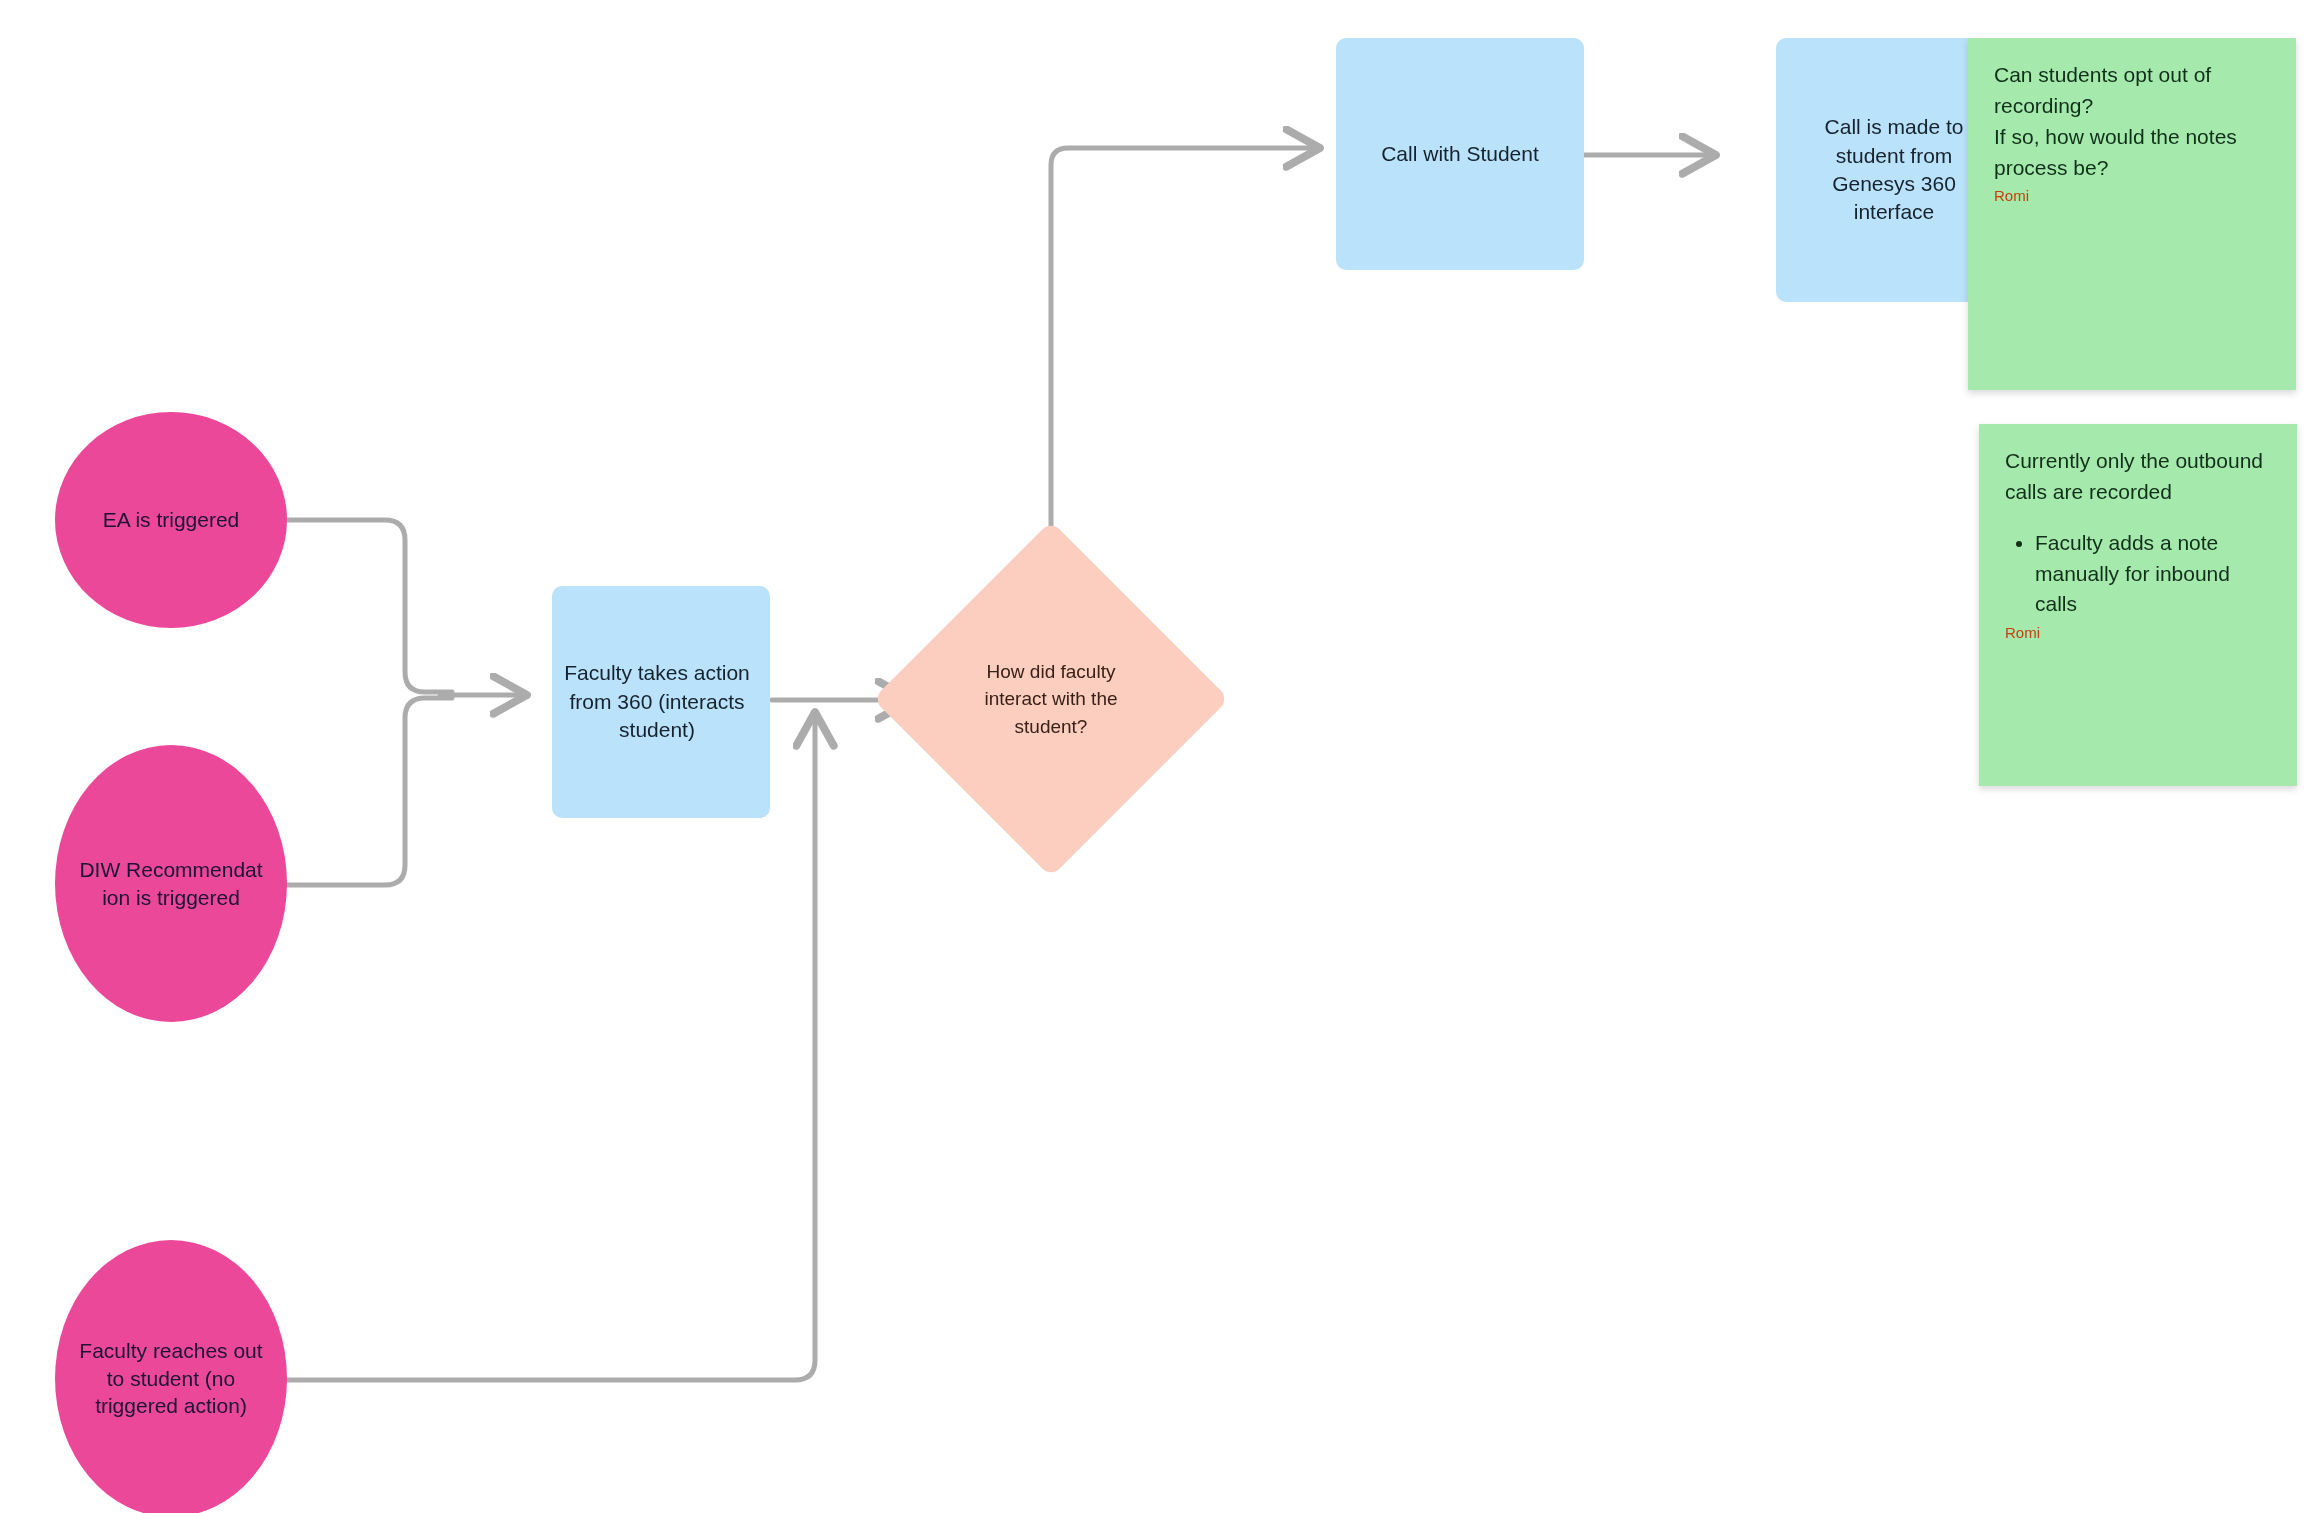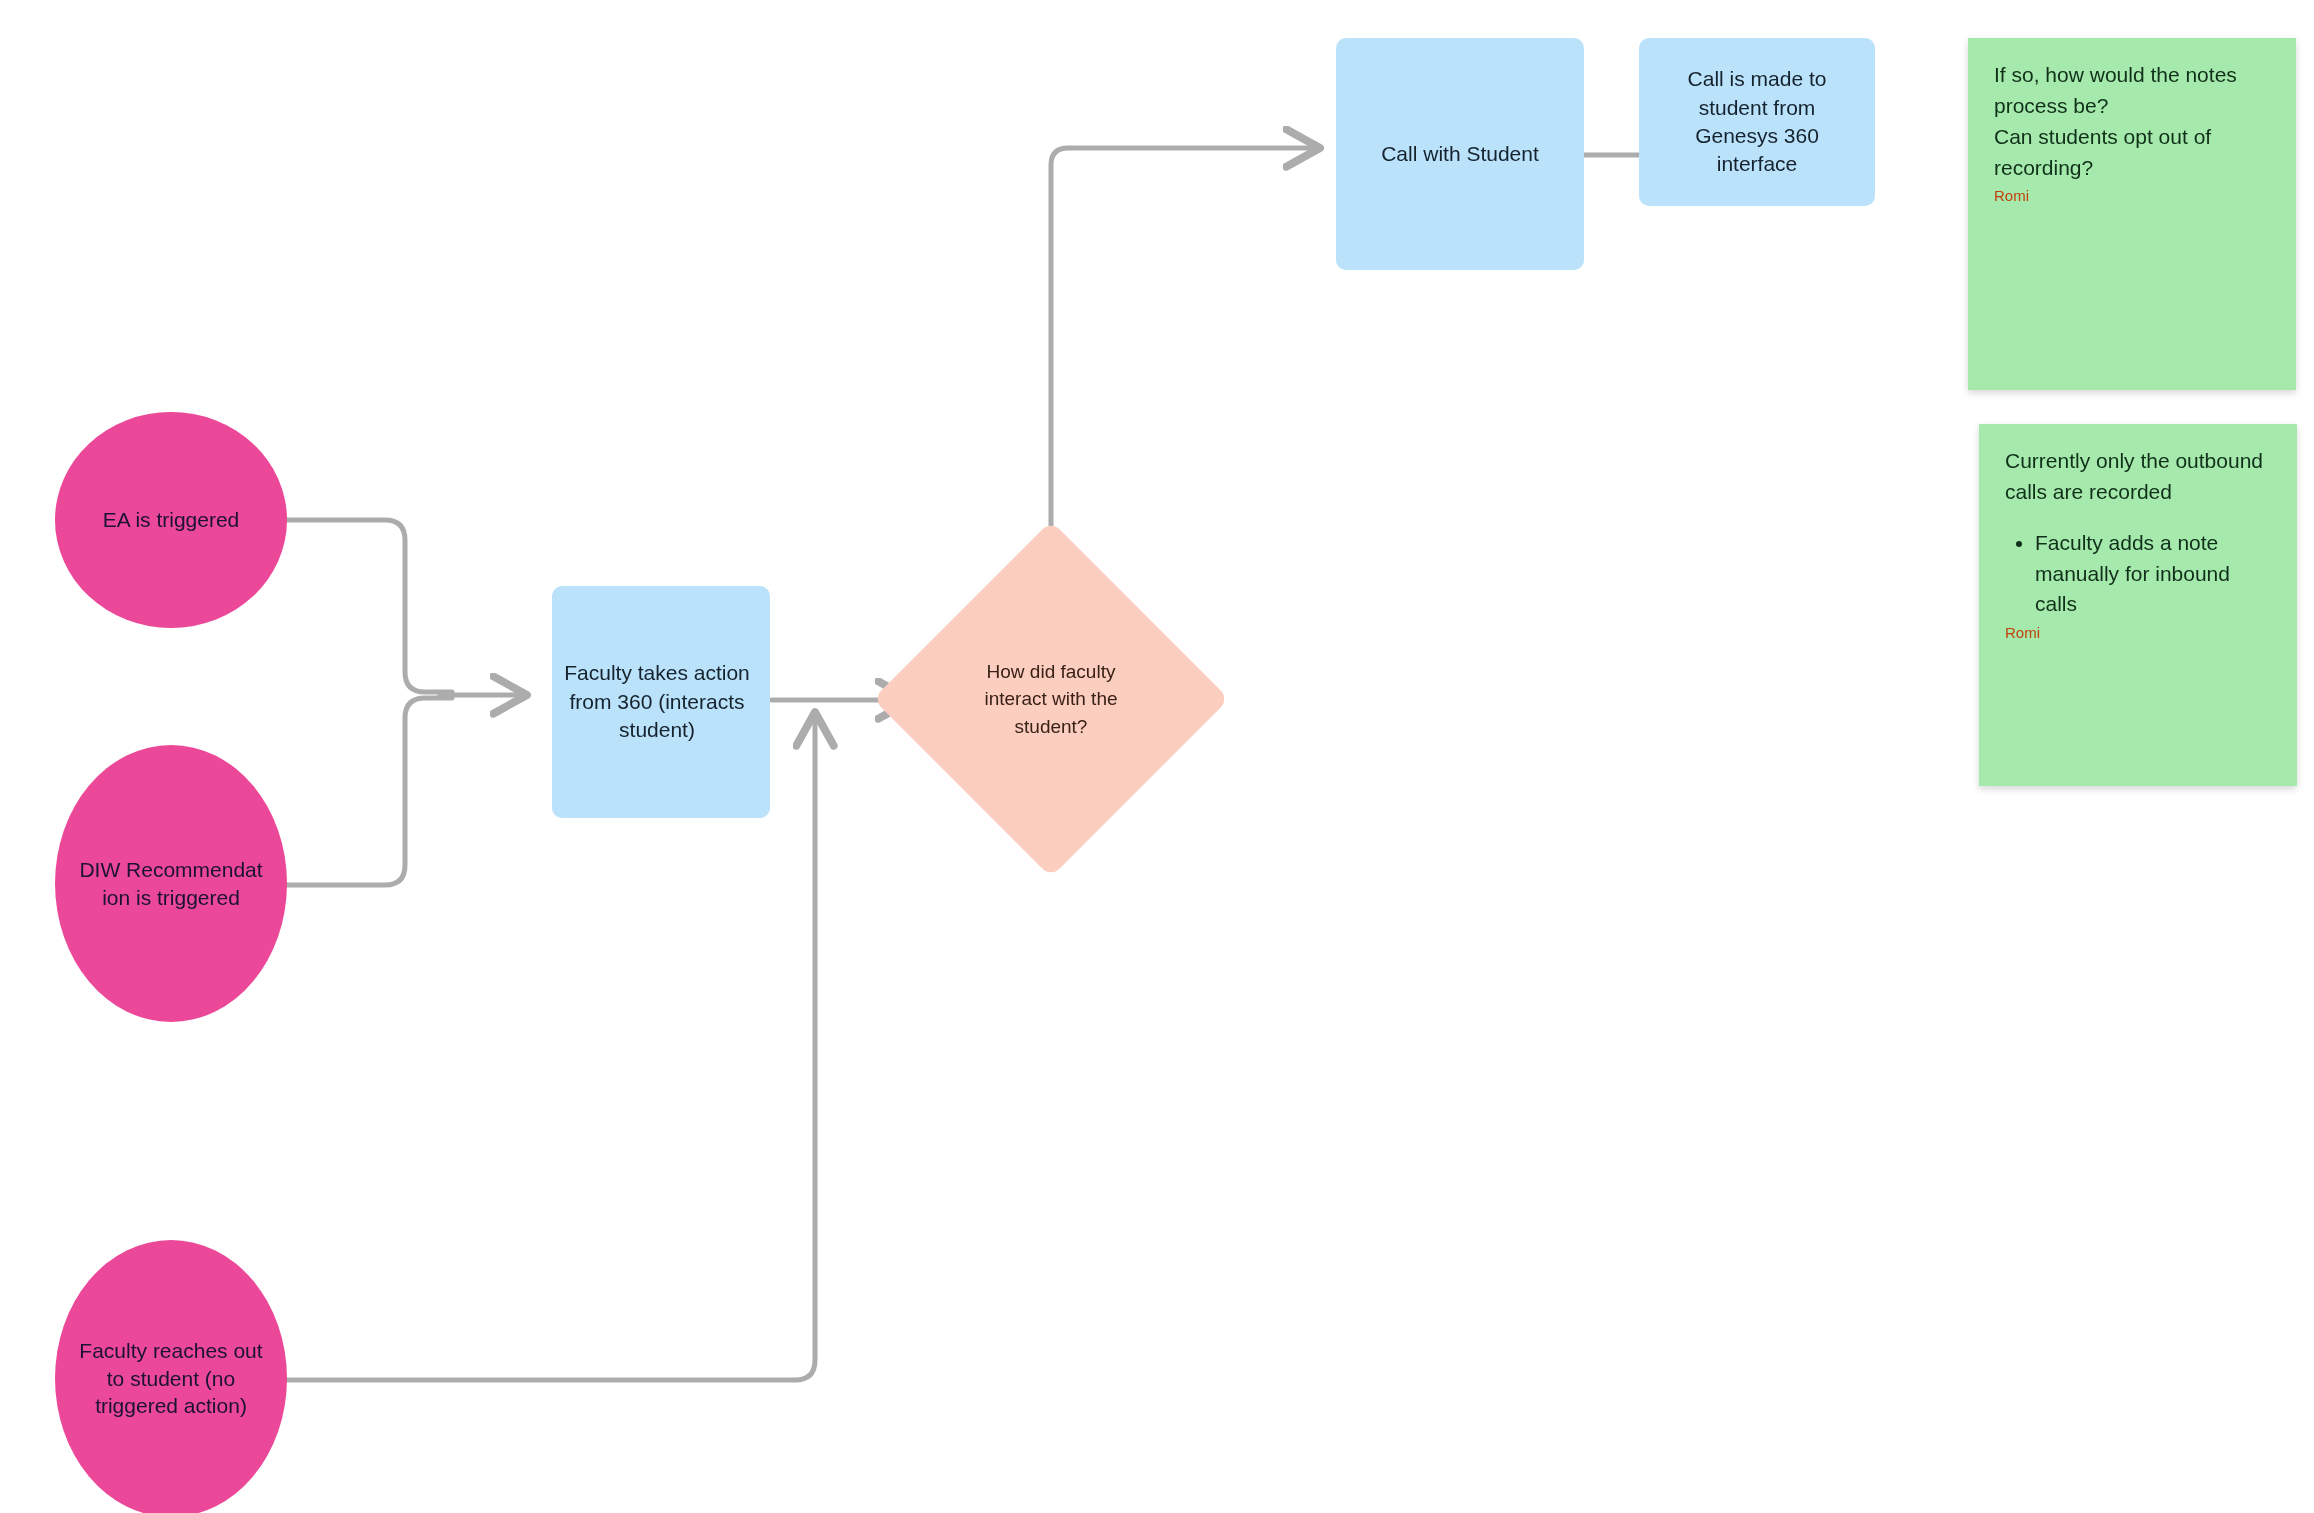--- a/index.html
+++ b/index.html
@@ -118,27 +118,27 @@
 
   <div class="diamond-wrap" style="left:925px;top:573px;width:252px;height:252px;">
     <div class="diamond-shape"></div>
     <div class="diamond-label">How did faculty interact with the student?</div>
   </div>
 
   <div class="node rectbox" style="left:1336px;top:38px;width:248px;height:232px;">
     <span>Call with Student</span>
   </div>
 
-  <div class="node rectbox" style="left:1639px;top:38px;width:236px;height:168px;">
+  <div class="node rectbox" style="left:1776px;top:38px;width:236px;height:264px;">
     <span>Call is made to student from Genesys 360 interface</span>
   </div>
 
   <div class="sticky" style="left:1968px;top:38px;width:328px;height:352px;">
+    <p>Can students opt out of recording?</p>
     <p>If so, how would the notes process be?</p>
-    <p>Can students opt out of recording?</p>
     <div class="author">Romi</div>
   </div>
 
   <div class="sticky" style="left:1979px;top:424px;width:318px;height:362px;">
     <p>Currently only the outbound calls are recorded</p>
     <div class="spacer"></div>
     <ul>
       <li>Faculty adds a note manually for inbound calls</li>
     </ul>
     <div class="author">Romi</div>

